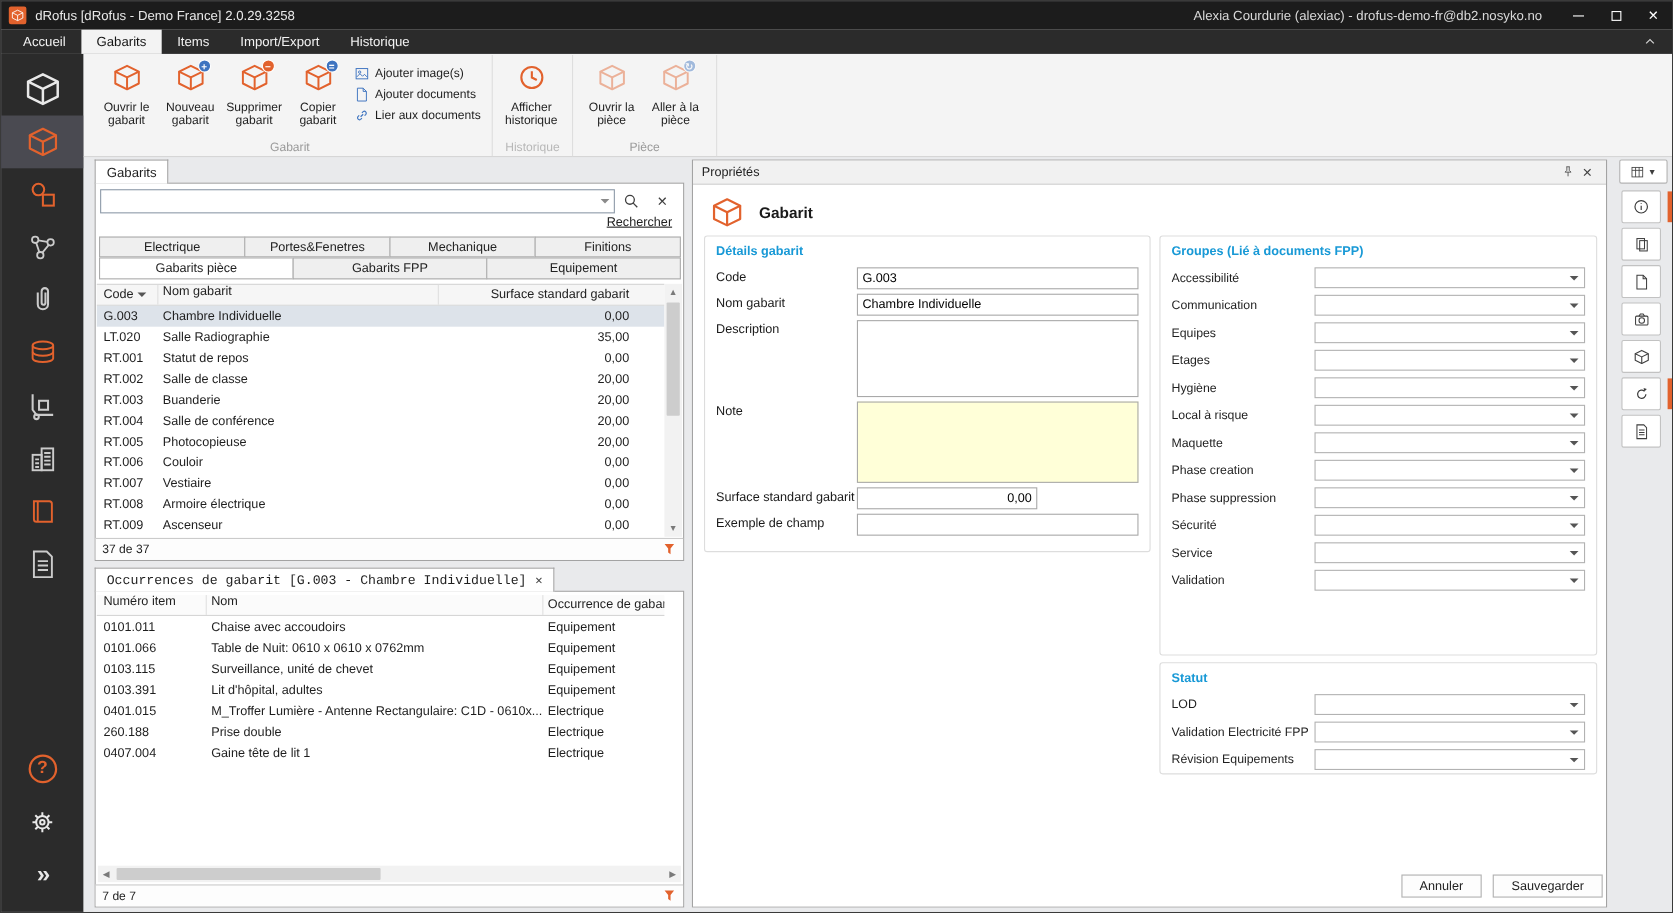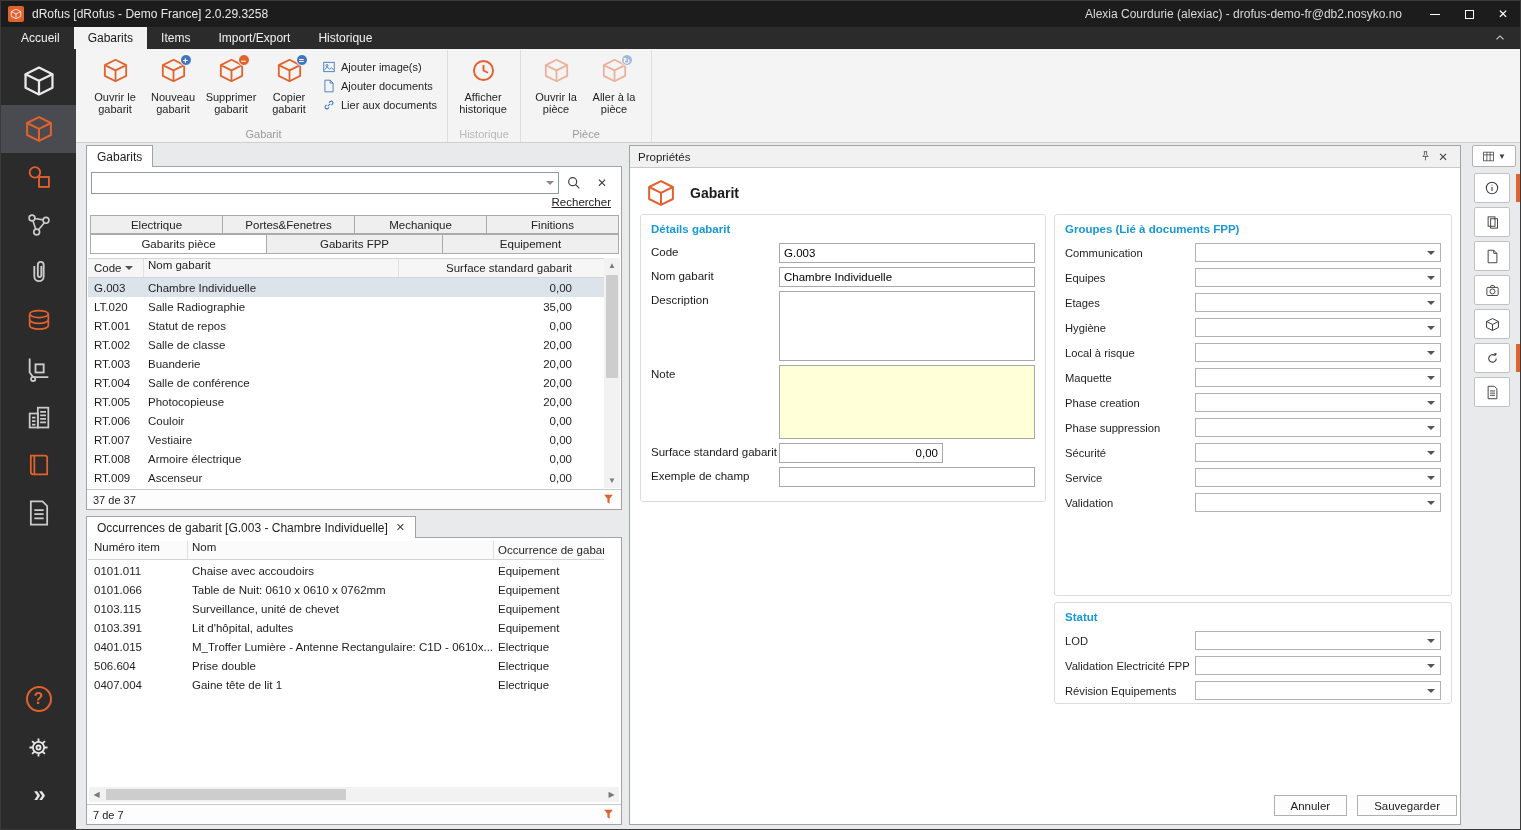--- a/index.html
+++ b/index.html
@@ -78,21 +78,21 @@
   .gtable-body { position:absolute; top:111px; left:1px; right:17px; }
   .grow { display:flex; height:19px; align-items:center; font-size:11.5px; }
   .grow.selected { background:#dde3ea; }
   .c-code { width:56px; padding-left:6px; flex:0 0 auto; display:flex; align-items:center; gap:3px; overflow:hidden; }
   .c-name { flex:1; padding-left:4px; overflow:hidden; white-space:nowrap; }
   .c-surface { width:205px; flex:0 0 auto; text-align:right; padding-right:32px; overflow:hidden; white-space:nowrap; }
   .hdr-sep { border-right:1px solid #e0e0e0; height:100%; }
   .sort-caret { width:0; height:0; border:4px solid transparent; border-top-color:#555; margin-top:4px; }
 
   
-  #occ-tab { left:10px; top:373px; max-width:520px; }
+  #occ-tab { left:10px; top:373px; max-width:520px;font-family:Liberation Mono, monospace; }
   #occ-panel { left:10px; top:394px; width:536px; height:288px; }
   .otable-head { position:absolute; top:3px; left:1px; right:17px; height:19px; display:flex; align-items:center; border-bottom:1px solid #d6d6d6; font-size:11.5px; background:#fbfbfb; }
   .otable-body { position:absolute; top:23px; left:1px; right:17px; }
   .c-num { width:100px; padding-left:6px; flex:0 0 auto; overflow:hidden; white-space:nowrap; }
   .c-oname { flex:1; padding-left:4px; overflow:hidden; white-space:nowrap; }
   .c-occ { width:110px; flex:0 0 auto; padding-left:4px; overflow:hidden; white-space:nowrap; }
 
   
   .vscroll { position:absolute; top:91px; right:1px; width:16px; height:230px; background:#f2f2f2; }
   .vscroll .arrow { position:absolute; left:0; width:16px; height:15px; display:flex; align-items:center; justify-content:center; color:#7a7a7a; font-size:8px; }
@@ -617,21 +617,21 @@
                 <span class="c-occ">Equipement</span>
               </div>
 
               <div class="grow">
                 <span class="c-num">0401.015</span>
                 <span class="c-oname">M_Troffer Lumière - Antenne Rectangulaire: C1D - 0610x...</span>
                 <span class="c-occ">Electrique</span>
               </div>
 
               <div class="grow">
-                <span class="c-num">506.604</span>
+                <span class="c-num">260.188</span>
                 <span class="c-oname">Prise double</span>
                 <span class="c-occ">Electrique</span>
               </div>
 
               <div class="grow">
                 <span class="c-num">0407.004</span>
                 <span class="c-oname">Gaine tête de lit 1</span>
                 <span class="c-occ">Electrique</span>
               </div>
             </div>
@@ -693,20 +693,24 @@
               <div class="frow">
                 <span class="flabel">Exemple de champ</span>
                 <input type="text" value="" style="">
               </div>
             </div>
 
             <div class="groupbox gb-groupes">
               <div class="gb-heading">Groupes (Lié à documents FPP)</div>
               <div>
 
+                  <div class="ddrow">
+                    <span class="flabel">Accessibilité</span>
+                    <span class="dd"></span>
+                  </div>
 
                   <div class="ddrow">
                     <span class="flabel">Communication</span>
                     <span class="dd"></span>
                   </div>
 
                   <div class="ddrow">
                     <span class="flabel">Equipes</span>
                     <span class="dd"></span>
                   </div>

